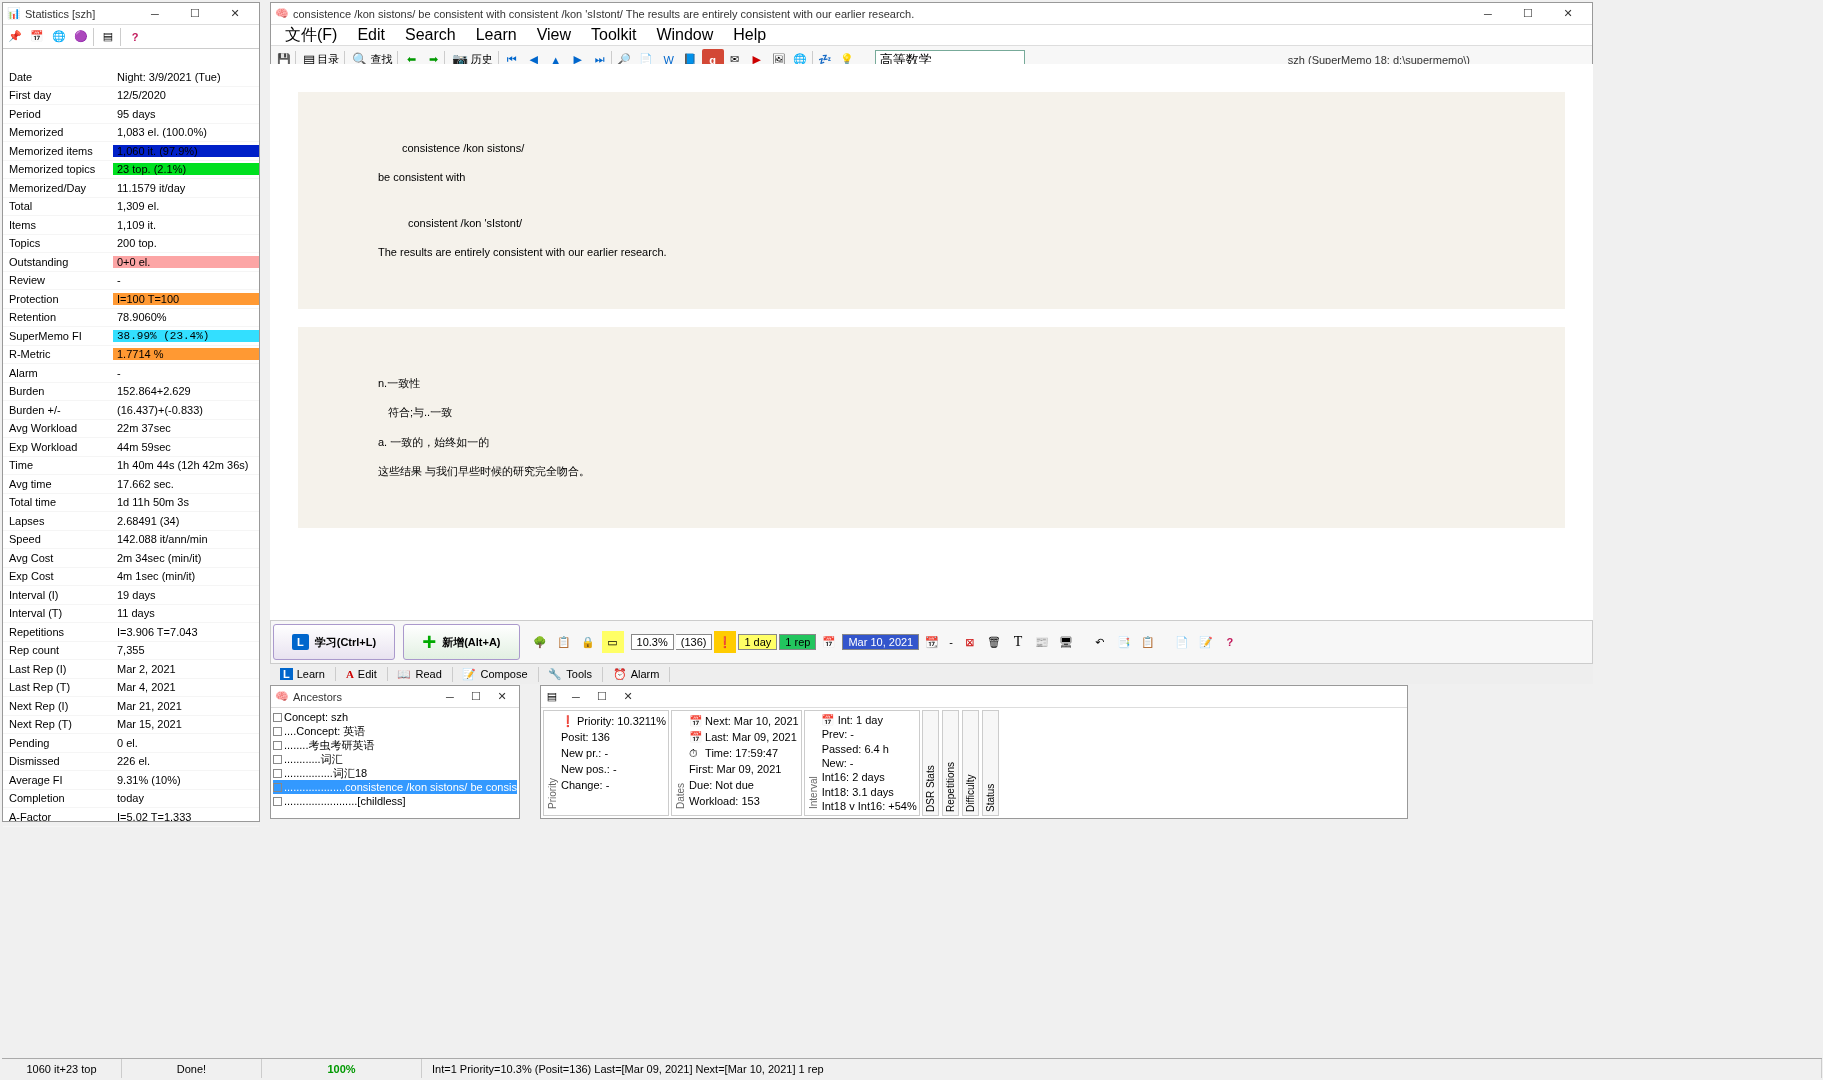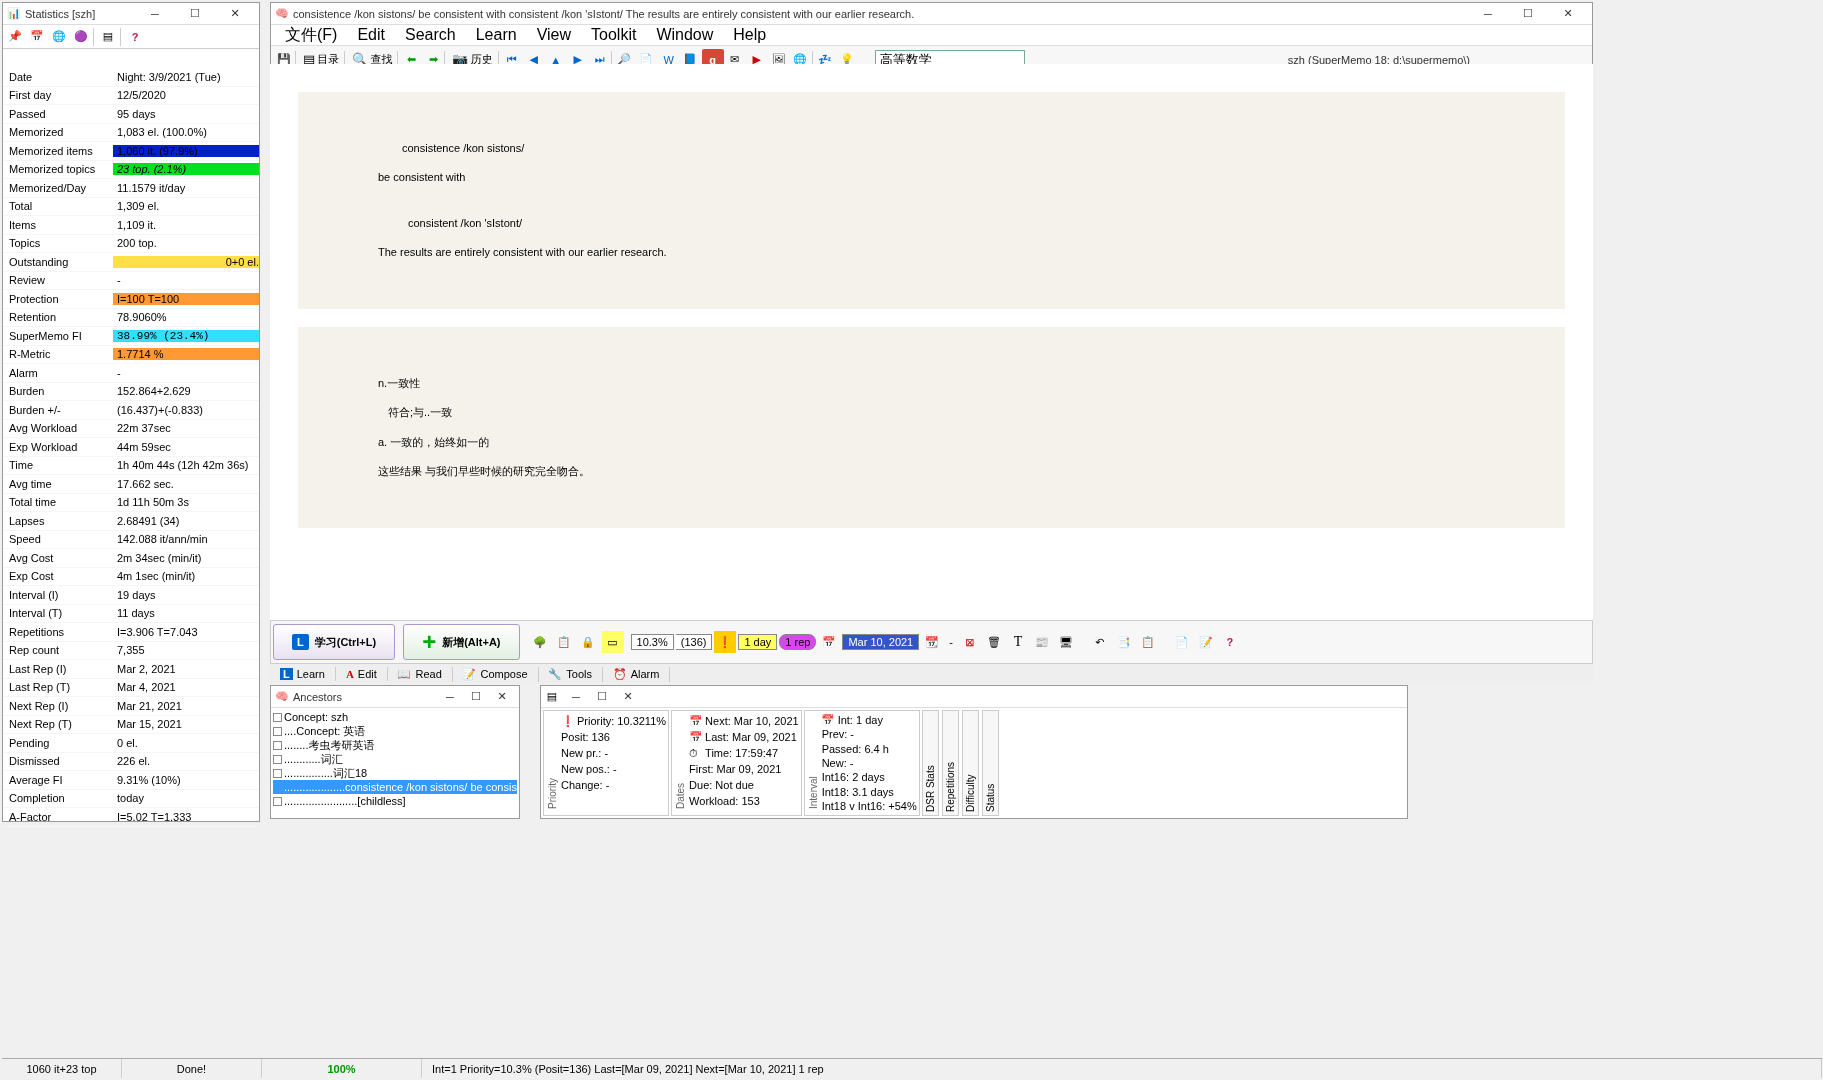--- a/index.html
+++ b/index.html
@@ -13,22 +13,22 @@
 
 #stats{left:2px;top:2px;width:258px;height:820px;}
 #stats .toolbar{height:24px;border-bottom:1px solid #ccc;display:flex;align-items:center;padding:0 2px;gap:2px;}
 .tbtn{width:20px;height:20px;display:flex;align-items:center;justify-content:center;border:1px solid transparent;}
 .divider{width:3px;height:18px;border-left:1px solid #ccc;}
 #stats .grid{height:calc(100% - 46px);overflow-y:auto;font-size:11px;margin-top:19px;}
 .srow{display:flex;height:18.5px;align-items:center;border-bottom:1px solid #f5f5f5;}
 .srow .lbl{width:110px;padding-left:6px;color:#000;}
 .srow .val{flex:1;padding-left:4px;color:#000;}
 .hl-blue{background:#0020c8;color:#fff;}
-.hl-green{background:#00e020;color:#000;font-style:italic;}
-.hl-navy{background:#fde047;color:#fff;text-align:right;}
+.hl-green{background:#00e020;color:#000;}
+.hl-navy{background:#fca5a5;color:#fff;}
 .hl-orange{background:#ff9933;color:#000;}
 .hl-cyan{background:#33dfff;color:#000;font-family:Liberation Mono, monospace;}
 
 #main{left:270px;top:2px;width:1323px;height:62px;border-bottom:none;}
 #main .titlebar{background:#fff;}
 .menubar{height:20px;display:flex;align-items:center;padding:0 4px;gap:0;background:#fff;}
 .menuitem{padding:2px 10px;font-size:16px;color:#000;}
 .maintb{height:28px;display:flex;align-items:center;padding:0 2px;gap:0;background:#f7f7f7;border-top:1px solid #ddd;}
 .mtbtn{min-width:22px;height:22px;padding:0 3px;display:flex;align-items:center;justify-content:center;border:1px solid transparent;font-size:11px;}
 .mtbig{padding:0 4px;display:flex;align-items:center;gap:2px;font-size:13px;}
@@ -36,21 +36,21 @@
 .userinfo{margin-left:auto;margin-right:120px;font-size:11px;color:#333;}
 
 #content{position:absolute;left:270px;top:64px;width:1323px;height:600px;background:#fff;}
 .card{background:#f5f2eb;margin:28px 28px 18px 28px;padding:40px 80px;font-family:Georgia,'Times New Roman',serif;font-size:17px;line-height:2.3;}
 .card p{margin:4px 0;}
 
 #btmtb{position:absolute;left:270px;top:620px;width:1323px;height:44px;background:#f7f7f7;border:1px solid #ccc;display:flex;align-items:center;padding:2px;gap:2px;}
 .bigbtn{height:36px;padding:0 18px;display:flex;align-items:center;gap:6px;border:1px solid #a9c;border-radius:3px;background:linear-gradient(#fff,#e8e2f0);font-size:15px;font-weight:bold;}
 .badge{padding:1px 5px;font-size:11px;border:1px solid #888;}
 .bg-y{background:#ffff66;}
-.bg-c{background:#d946ef;border-radius:7px;}
+.bg-c{background:#22c55e;}
 .bg-bl{background:#3355cc;color:#fff;}
 #btmtabs{position:absolute;left:270px;top:664px;width:1323px;height:20px;display:flex;align-items:center;background:#eee;}
 .stab{padding:1px 10px;display:flex;align-items:center;gap:4px;font-size:11px;border-right:1px solid #ccc;}
 
 #anc{position:absolute;left:270px;top:685px;width:250px;height:134px;background:#fff;border:1px solid #999;}
 #anc .body{height:calc(100% - 22px);overflow:auto;font-size:11px;padding:2px;}
 .treeitem{display:flex;align-items:center;height:14px;white-space:nowrap;}
 .tbox{width:9px;height:9px;border:1px solid #888;margin-right:2px;flex-shrink:0;}
 .sel{background:#3399ff;color:#fff;}
 
@@ -93,21 +93,21 @@
   <div class="grid" id="stats-grid">
       <div class="srow">
         <div class="lbl">Date</div>
         <div class="val ">Night: 3/9/2021 (Tue)</div>
       </div>
       <div class="srow">
         <div class="lbl">First day</div>
         <div class="val ">12/5/2020</div>
       </div>
       <div class="srow">
-        <div class="lbl">Passed</div>
+        <div class="lbl">Period</div>
         <div class="val ">95 days</div>
       </div>
       <div class="srow">
         <div class="lbl">Memorized</div>
         <div class="val ">1,083 el. (100.0%)</div>
       </div>
       <div class="srow">
         <div class="lbl">Memorized items</div>
         <div class="val hl-blue">1,060 it. (97.9%)</div>
       </div>

